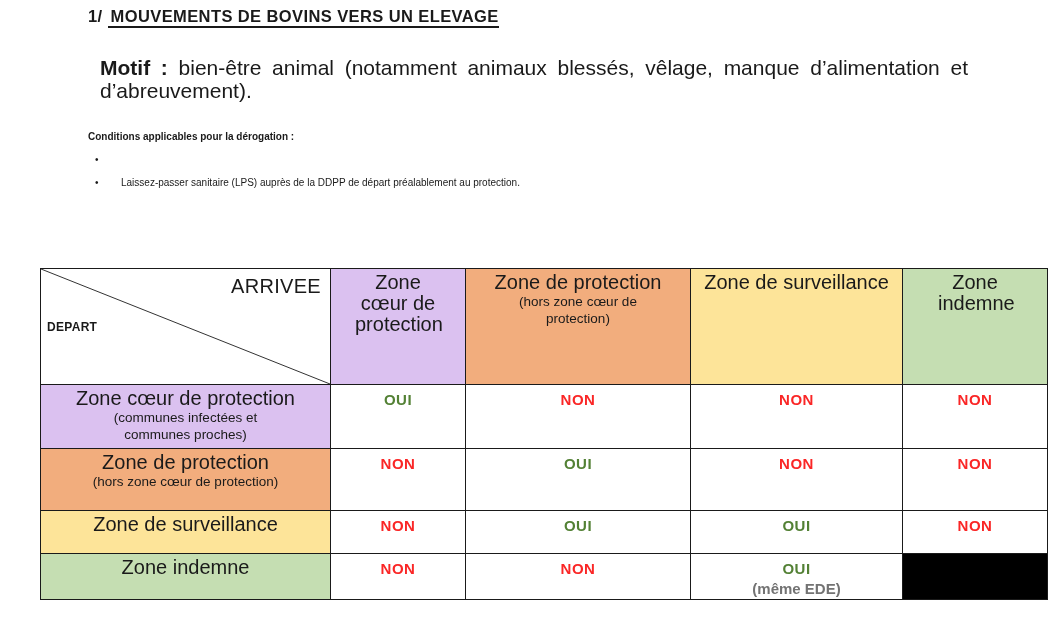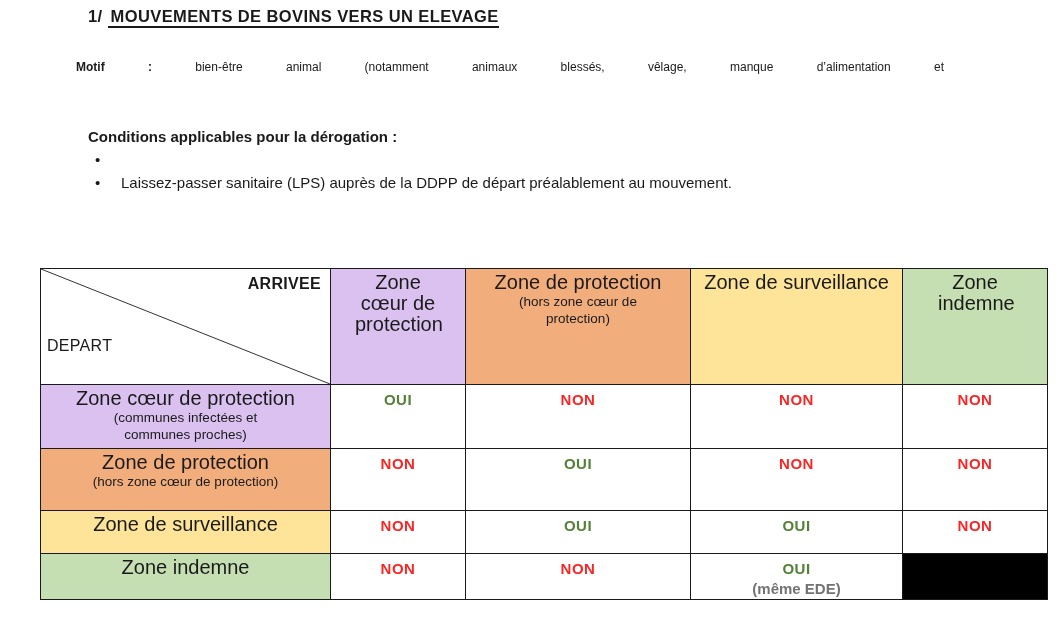--- a/index.html
+++ b/index.html
@@ -3,24 +3,24 @@
 <meta charset="utf-8">
 <style>
   html,body{margin:0;padding:0;background:#ffffff;}
   .page{
     position:relative;width:1062px;height:625px;background:#ffffff;overflow:hidden;
     font-family:"Liberation Sans","DejaVu Sans",sans-serif;color:#1a1a1a;
   }
   
   .doc-title{position:absolute;left:88px;top:7px;font-size:16.5px;font-weight:700;letter-spacing:.4px;white-space:nowrap;}
   .doc-title .ul{border-bottom:2px solid #1a1a1a;padding-bottom:1px;margin-left:5px;padding-left:3px;}
-  .para{position:absolute;left:76px;top:56px;width:868px;font-size:12px;line-height:23px;}
+  .para{position:absolute;left:100px;top:56px;width:868px;font-size:21px;line-height:23px;}
   .jline{text-align:justify;text-align-last:justify;}
   .para b{font-weight:700;}
-  .cond{position:absolute;left:88px;top:125px;width:868px;font-size:15px;line-height:23px;}
+  .cond{position:absolute;left:88px;top:125px;width:868px;font-size:10px;line-height:23px;}
   .cond-h{font-weight:700;}
   .bullet{display:flex;}
   .bullet .marker{width:33px;padding-left:7px;box-sizing:border-box;flex:none;}
   .bullet .btext{flex:1;}
   
   .tblwrap{position:absolute;left:40px;top:268px;}
   table{border-collapse:collapse;table-layout:fixed;width:1007px;}
   td{border:1.5px solid #1a1a1a;vertical-align:top;text-align:center;padding:3px 2px 0 2px;overflow:hidden;}
   tr.hdr td{height:112px;}
   tr.r1 td{height:60px;}
@@ -31,44 +31,45 @@
   .zs{font-size:13.5px;line-height:17px;}
   .w84{max-width:86px;margin:0 auto;}
   .w140{max-width:142px;margin:0 auto;}
   .w72{max-width:74px;margin:0 auto;}
   .w185{max-width:188px;margin:0 auto;}
   .val{font-size:15px;font-weight:700;letter-spacing:.5px;line-height:20px;padding-top:2px;text-align:center;}
   .note{font-size:15px;font-weight:700;line-height:20px;}
   
   td.corner{position:relative;padding:0;}
   .corner svg{position:absolute;left:0;top:0;width:100%;height:100%;}
-  .arrivee{position:absolute;top:6px;right:9px;font-size:16px;font-weight:700;letter-spacing:.3px;}
-  .depart{position:absolute;top:68px;left:6px;font-size:16px;font-weight:400;letter-spacing:.3px;}
+  .arrivee{position:absolute;top:6px;right:9px;font-size:20px;font-weight:400;letter-spacing:.3px;}
+  .depart{position:absolute;top:51px;left:6px;font-size:12px;font-weight:700;letter-spacing:.3px;}
 </style>
 </head>
 <body>
 
 <div class="page">
 
   <div class="doc-title"><span>1/</span><span class="ul">MOUVEMENTS DE BOVINS VERS UN ELEVAGE</span></div>
 
   <div class="para">
     <div class="jline"><b>Motif :</b> <span>bien-être animal (notamment animaux blessés, vêlage, manque d’alimentation et</span></div>
+    <div>d’abreuvement).</div>
   </div>
 
   <div class="cond">
     <div class="cond-h">Conditions applicables pour la dérogation :</div>
     <div class="bullet">
       <span class="marker">•</span>
       <div class="btext">
       </div>
     </div>
     <div class="bullet">
       <span class="marker">•</span>
-      <div class="btext">Laissez-passer sanitaire (LPS) auprès de la DDPP de départ préalablement au mouvement.</div>
+      <div class="btext">Laissez-passer sanitaire (LPS) auprès de la DDPP de départ préalablement au protection.</div>
     </div>
   </div>
 
   <div class="tblwrap">
     <table>
       <colgroup>
         <col style="width:290px">
           <col style="width:135px">
           <col style="width:225px">
           <col style="width:212px">

